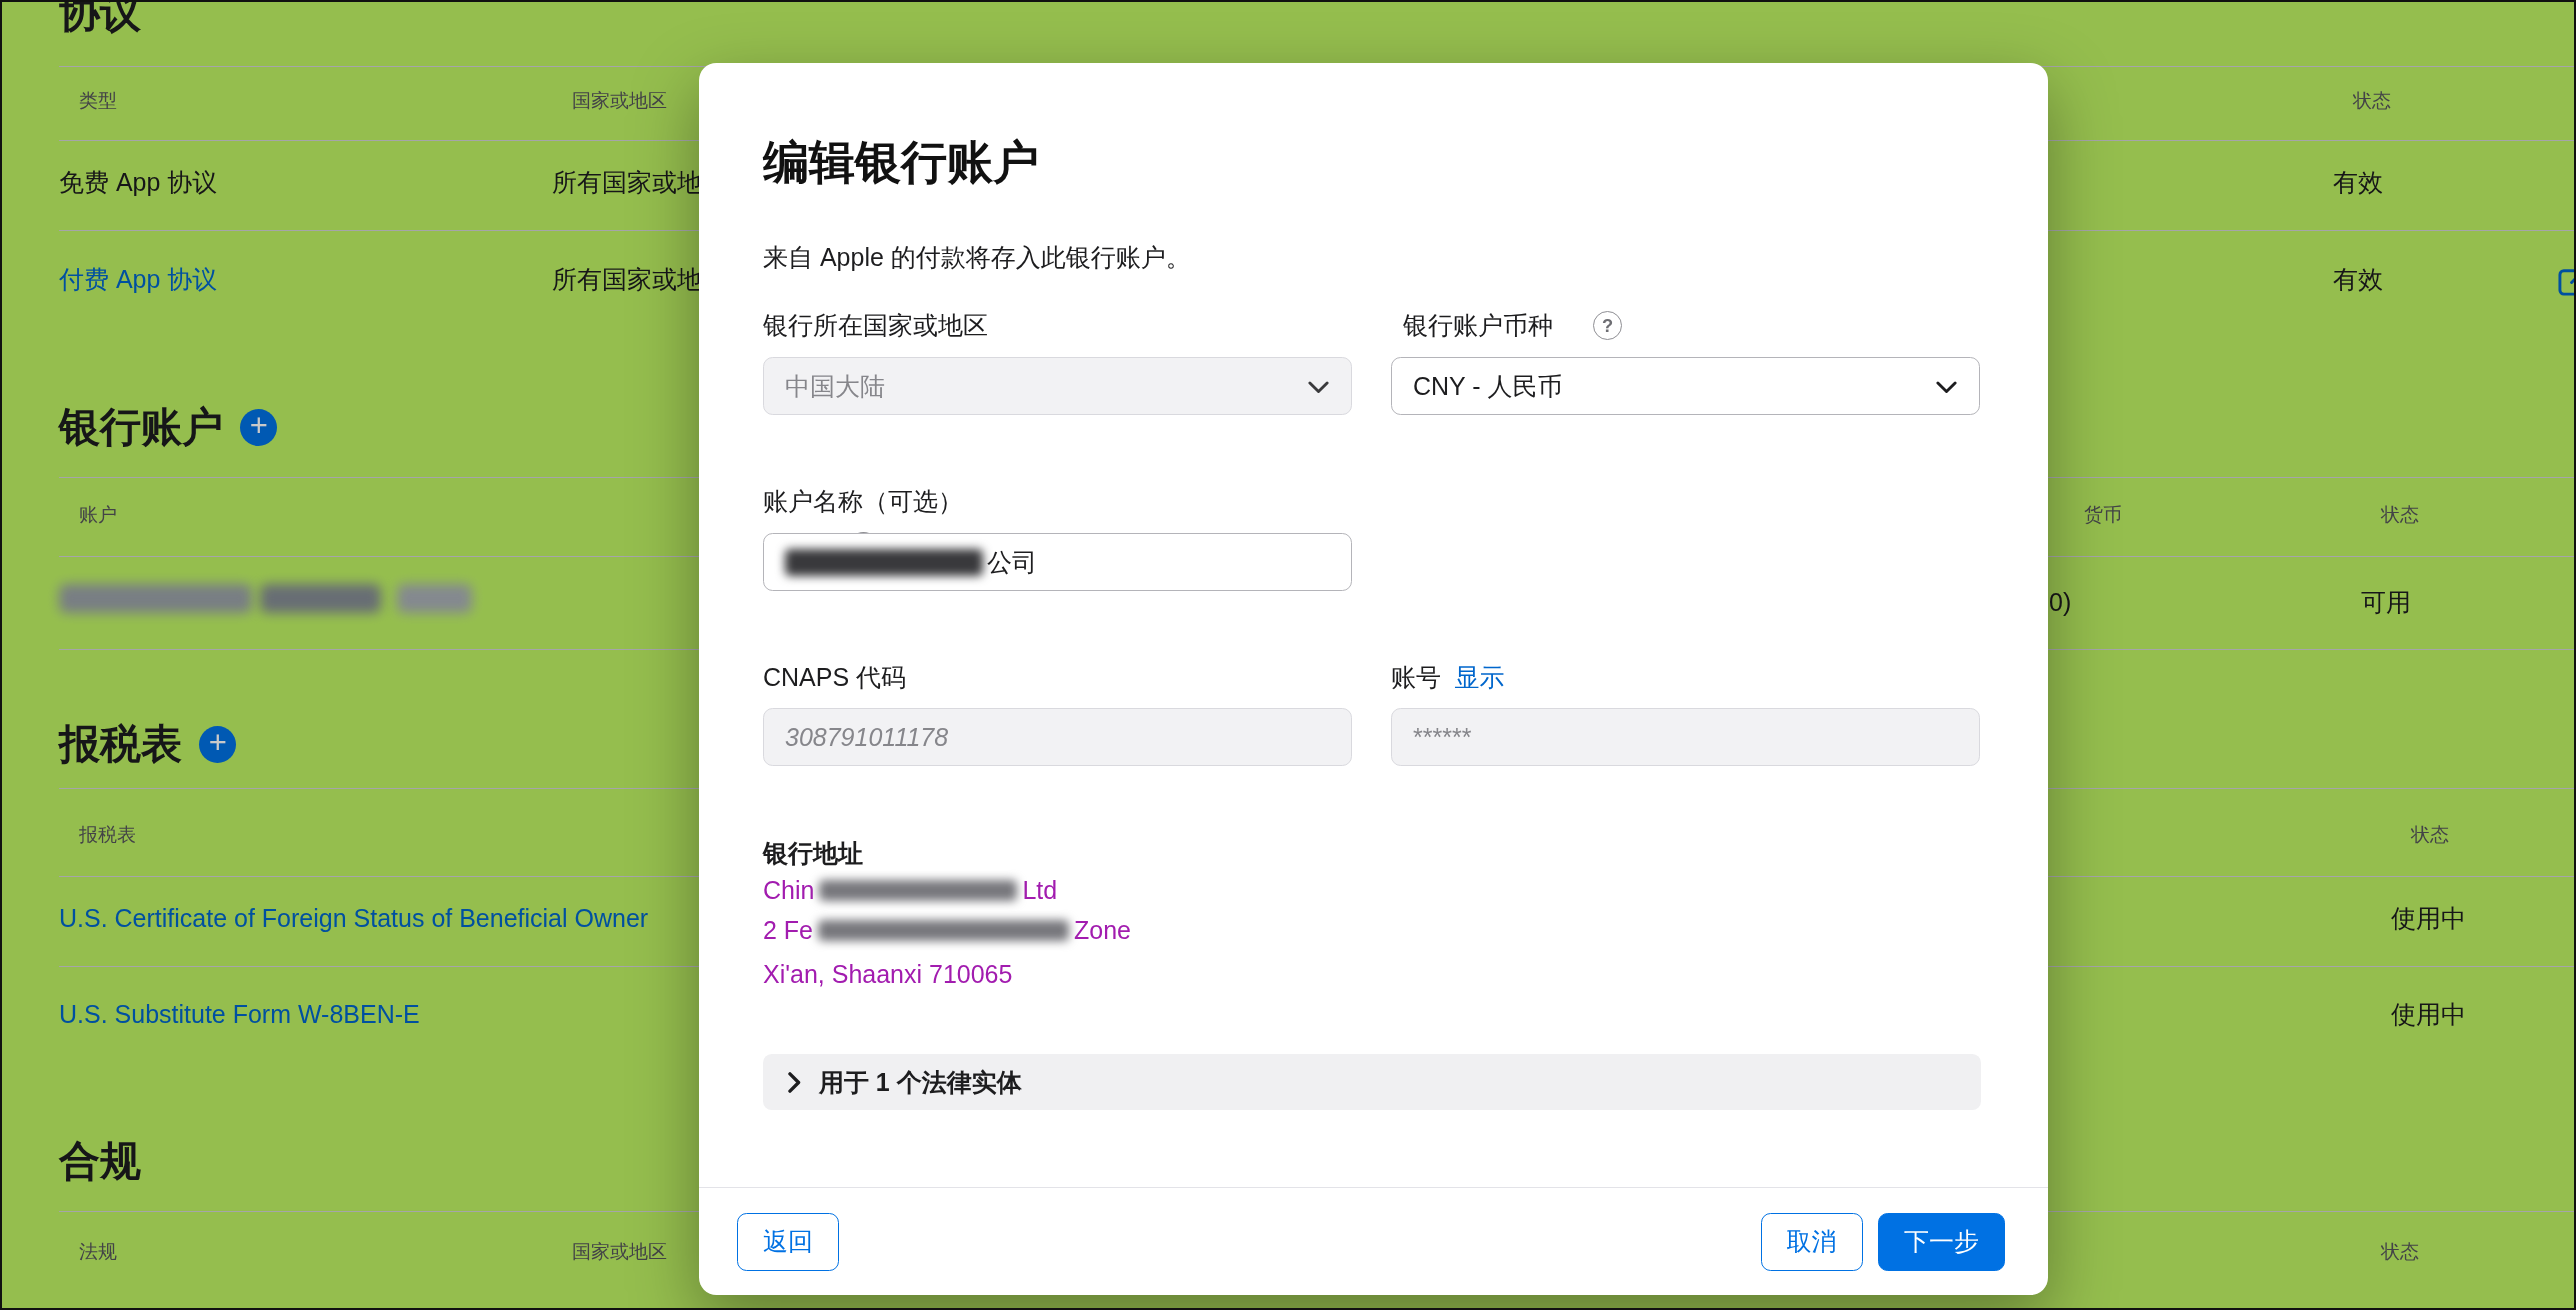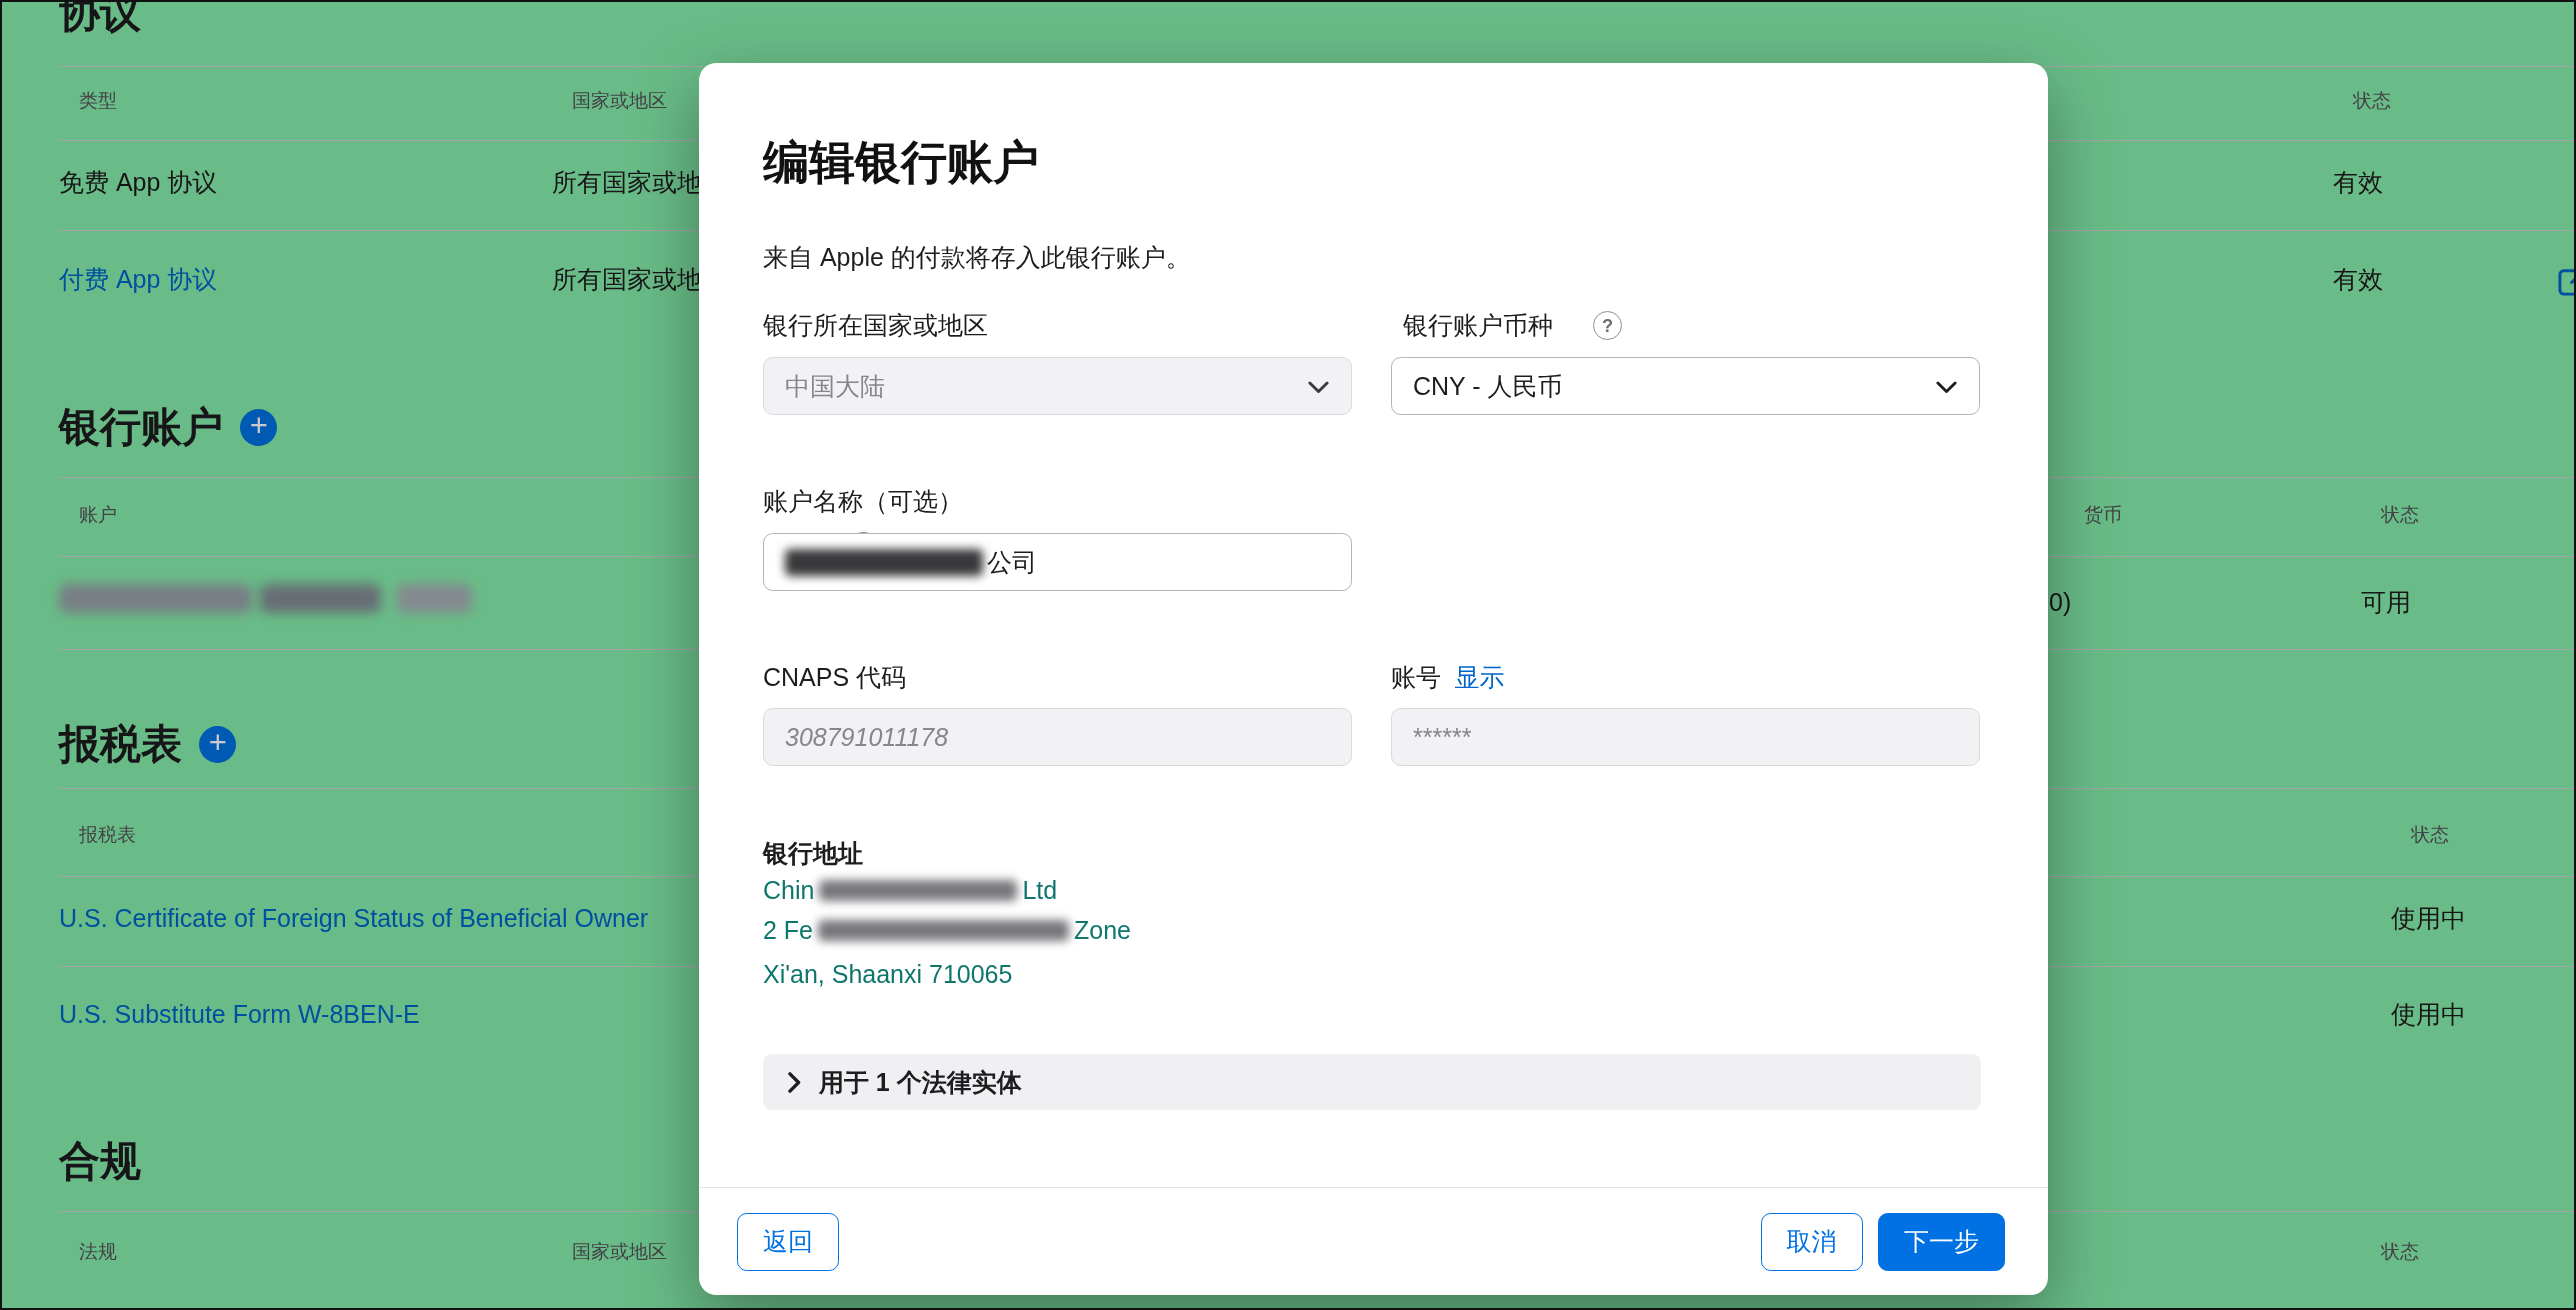--- a/index.html
+++ b/index.html
@@ -1,21 +1,21 @@
 <!DOCTYPE html>
 <html><head>
 <meta charset="utf-8">
 <style>
   * { margin:0; padding:0; box-sizing:border-box; }
   body { font-family:"Liberation Sans","DejaVu Sans",sans-serif; background:#444; }
   .screen { position:relative; width:2576px; height:1310px; background:#fff; overflow:hidden; }
   .frame { position:absolute; inset:0; border:2.9px solid #111; pointer-events:none; z-index:60; }
 
   
-  .page { position:absolute; inset:0; background:#86efac; z-index:0; }
+  .page { position:absolute; inset:0; background:#bef264; z-index:0; }
   .abs { position:absolute; }
   .bg-heading { display:flex; align-items:center; gap:17.4px; font-size:41px; font-weight:700; color:#1d1d1f; line-height:46px; }
   .plus-btn { width:37px; height:37px; border-radius:50%; background:#0071e3; color:#fff; font-size:31px; font-weight:400;
               display:flex; align-items:center; justify-content:center; line-height:1; padding-bottom:2.9px; }
   .th { font-size:19px; color:#55555a; line-height:29px; white-space:nowrap;margin-left:20px; }
   .td { font-size:25px; color:#1d1d1f; line-height:29px; white-space:nowrap; }
   .link { color:#0066cc; }
   .hline { position:absolute; left:59px; right:0; height:1px; background:#d2d2d7; }
   .bg-blob { position:absolute; height:29px; border-radius:6.8px; filter:blur(5.8px); }
 
@@ -36,21 +36,21 @@
   .select, .input { position:absolute; width:589px; height:58px; border:1.9px solid #b4b4b9; border-radius:9.6px; background:#fff;
                     display:flex; align-items:center; padding:0 58px 0 21px; font-size:25px; color:#1d1d1f; white-space:nowrap; }
   .input { padding-right:30px; gap:3.9px; }
   .select.disabled, .input.disabled { background:#f2f2f4; border-color:#d9d9de; color:#86868b; }
   .chev { position:absolute; right:21px; top:23px; }
 
   .redact { display:inline-block; border-radius:4.8px; filter:blur(4.8px); }
   .redact.dark { background:#39393c; height:27px; }
   .redact.mid  { background:#77777c; height:21px; }
 
-  .addr { position:absolute; font-size:25px; color:#0f766e; line-height:29px; display:flex; align-items:center; gap:5px; white-space:nowrap; }
+  .addr { position:absolute; font-size:25px; color:#a21caf; line-height:29px; display:flex; align-items:center; gap:5px; white-space:nowrap; }
 
   .accordion { position:absolute; left:64px; top:991px; width:1218px; height:56px; background:#f0f0f2; border-radius:8.7px;
                display:flex; align-items:center; gap:17.4px; padding:0 25px; cursor:pointer; }
   .accordion span { font-size:25px; font-weight:600; color:#1d1d1f; }
 
   .m-footer { position:absolute; left:0; right:0; bottom:0; height:108px; border-top:1px solid #e3e3e8;
               display:flex; align-items:center; justify-content:space-between; padding:0 43px 0 38px;
               border-radius:0 0 17.4px 17.4px; }
   .footer-right { display:flex; align-items:center; gap:15.4px; }
   .btn { height:58px; padding:0 25px; border-radius:9.6px; font-size:25px; font-family:Liberation Mono, monospace; cursor:pointer; white-space:nowrap; }

